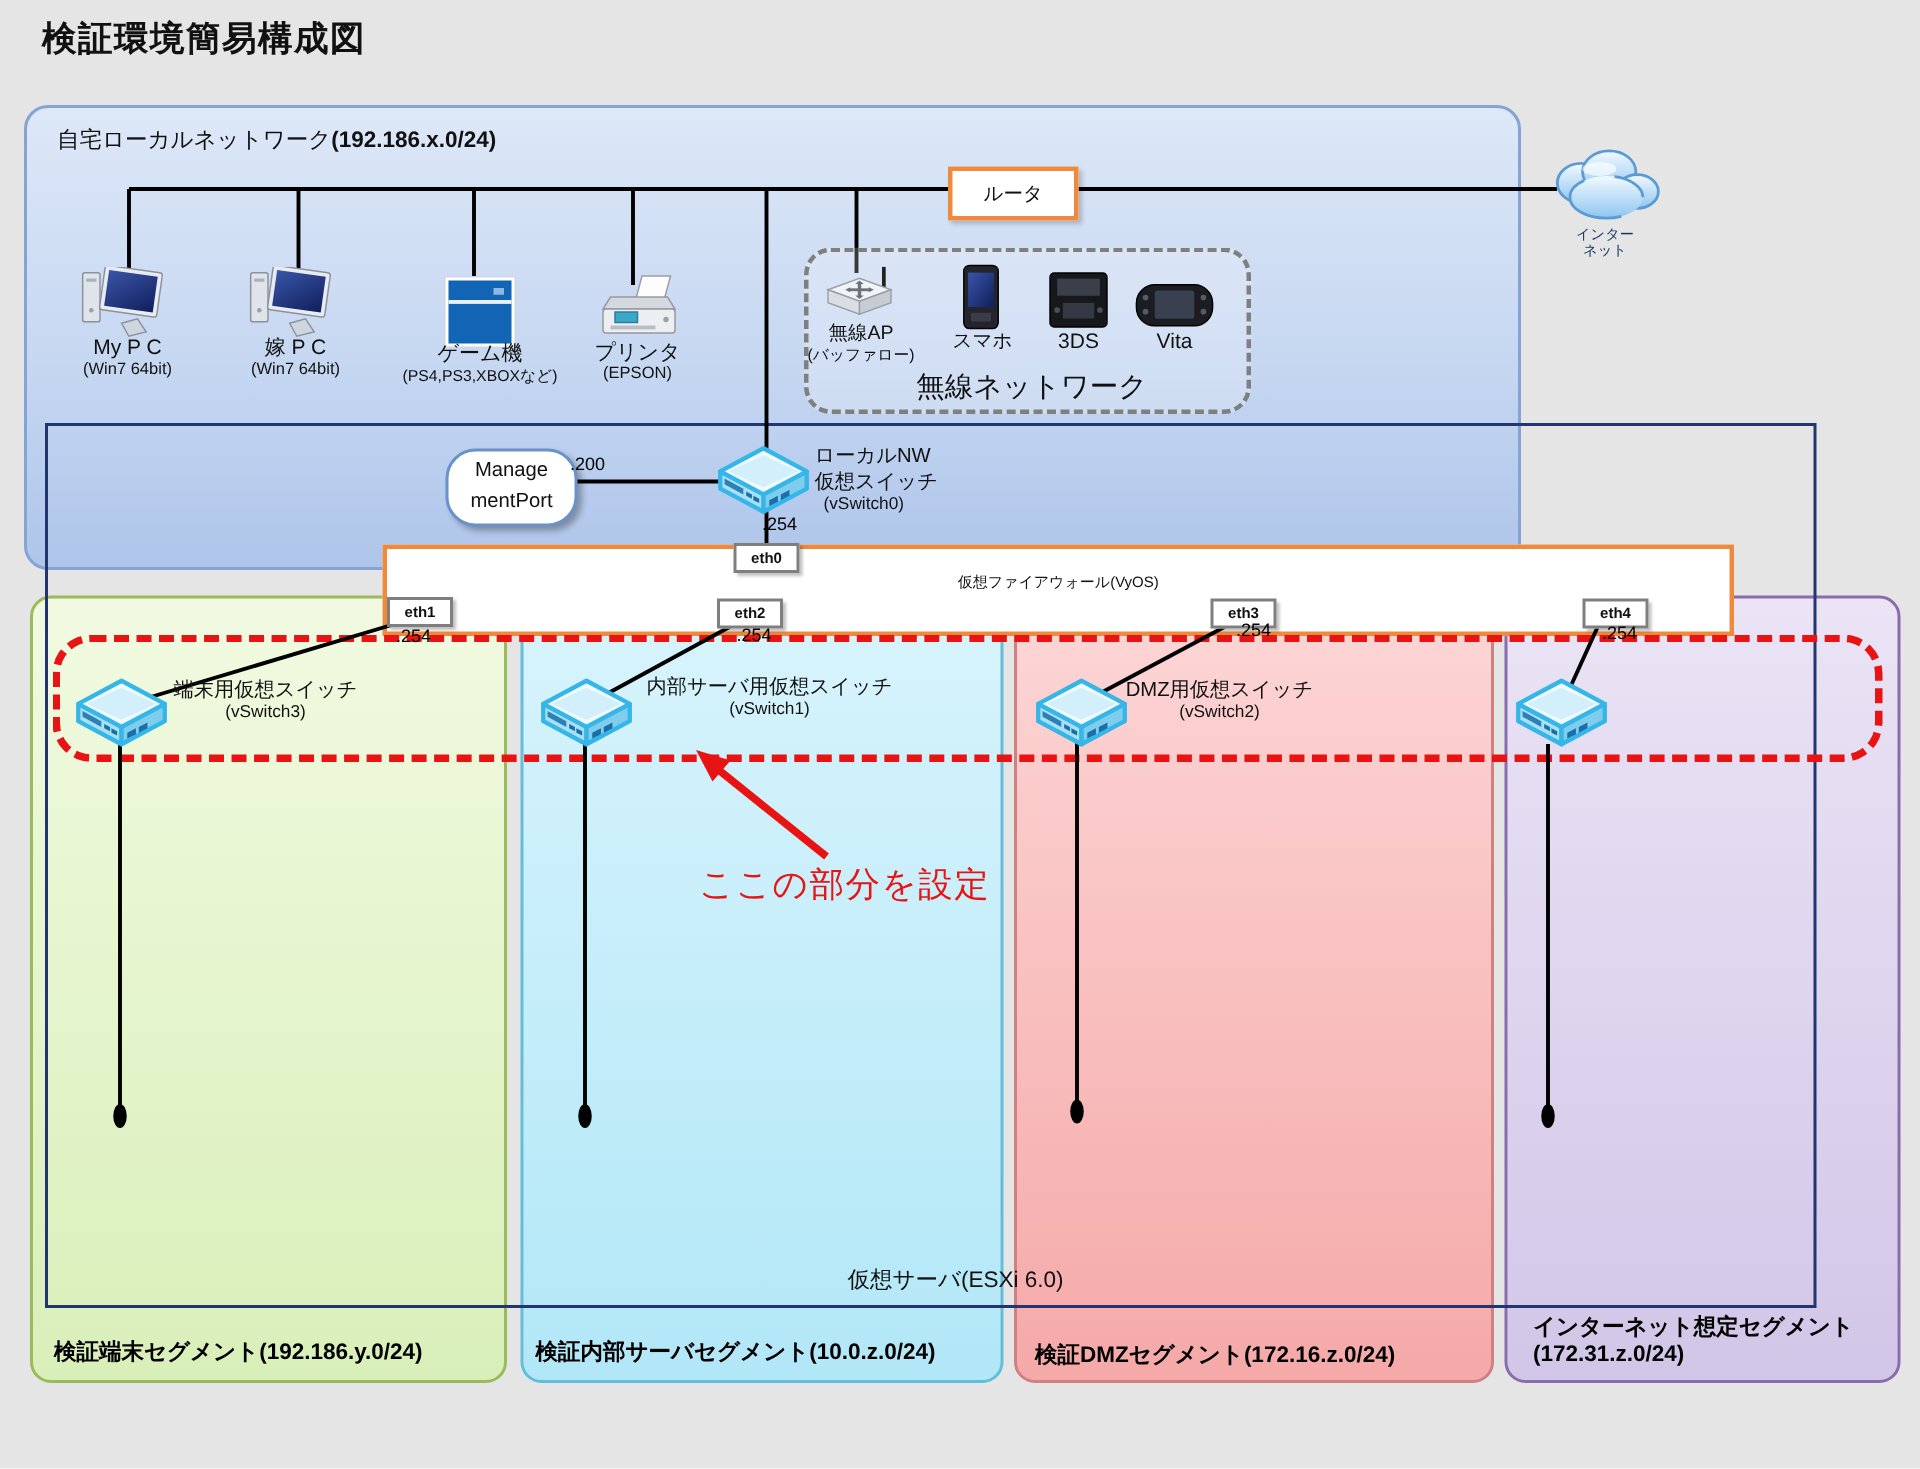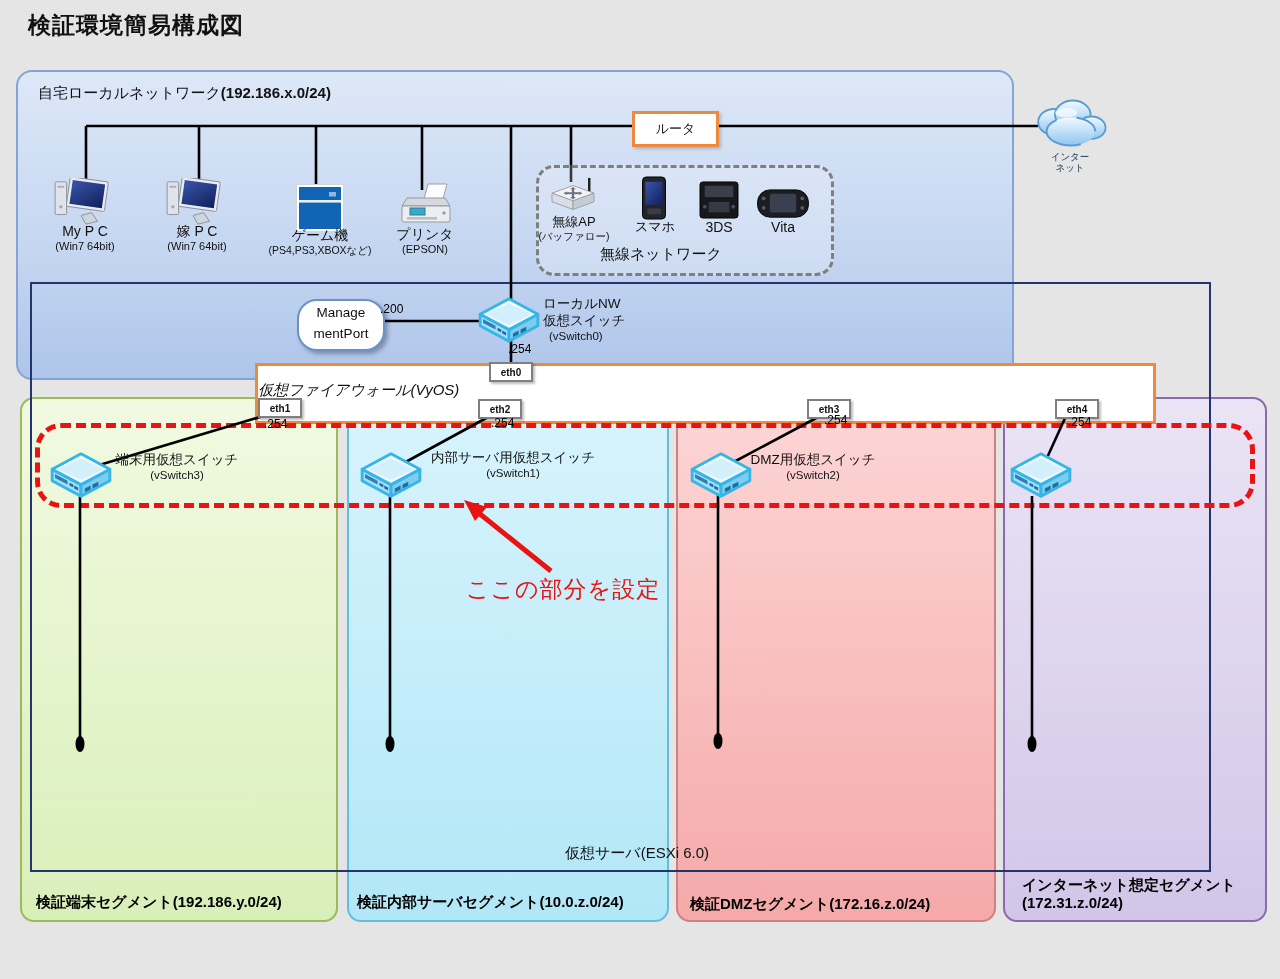--- a/index.html
+++ b/index.html
@@ -12,21 +12,21 @@
   .home-net{left:16px;top:70px;width:994px;height:306px;border:2px solid #85a3d3;border-radius:16px;
     background:linear-gradient(180deg,#dde8f8 0%,#c6d7f1 55%,#aec5ea 100%);}
   .seg{top:397px;height:521px;border-radius:14px;}
   .seg-green{left:20px;width:314px;border:2px solid #9bbb59;background:linear-gradient(180deg,#f1fae1,#d9efb9);}
   .seg-cyan{left:347px;width:318px;border:2px solid #62bedd;background:linear-gradient(180deg,#d8f4fc,#b2e7f7);}
   .seg-red{left:676px;width:316px;border:2px solid #cf8080;background:linear-gradient(180deg,#fdd6d6,#f5a9a9);}
   .seg-purple{left:1003px;width:260px;border:2px solid #8a6bae;background:linear-gradient(180deg,#eae4f5,#d2c6e8);}
   .seg-label{position:absolute;font-size:15px;font-weight:bold;color:#000;line-height:1.2;}
   .esxi-box{left:30px;top:282px;width:1177px;height:586px;border:2px solid #22356e;pointer-events:none;}
   .fw-box{left:255px;top:363px;width:895px;height:55px;background:#fff;border:3px solid #ef8a3c;}
-  .fw-label{position:absolute;width:100%;top:15px;text-align:left;font-size:15px;font-style:italic;}
+  .fw-label{position:absolute;width:100%;top:15px;text-align:center;font-size:10px;}
   .dashed-red{left:35px;top:423px;width:1210px;height:75px;border:5px dashed #e81313;border-radius:26px;}
   .wifi-group{left:536px;top:165px;width:292px;height:105px;border:3px dashed #7f7f7f;border-radius:18px;background:rgba(255,255,255,0.22);}
   .eth-tag{width:40px;height:16px;background:#fff;border:2px solid #7f7f7f;font-size:10px;font-weight:bold;
     display:flex;align-items:center;justify-content:center;box-shadow:2px 2px 2px rgba(0,0,0,.25);}
   .ip{font-size:12px;color:#000;}
   .mgmt-box{left:297px;top:299px;width:84px;height:46px;background:#fff;border:2px solid #6b91c9;border-radius:20px;
     box-shadow:3px 3px 4px rgba(0,0,0,.3);font-size:13.5px;text-align:center;line-height:1.55;padding-top:2px;}
   .router-box{left:632px;top:111px;width:81px;height:30px;background:#fff;border:3px solid #ef8a3c;
     font-size:13px;display:flex;align-items:center;justify-content:center;box-shadow:2px 2px 3px rgba(0,0,0,.2);}
   .dev-label{font-size:14px;text-align:center;line-height:1.1;}
@@ -229,21 +229,21 @@
       <rect x="1" y="2" width="54" height="29" rx="13" fill="#1c1d22" stroke="#000"></rect>
       <rect x="14" y="6" width="28" height="20" rx="2" fill="#394050"></rect>
       <circle cx="7.5" cy="11" r="2" fill="#565c66"></circle>
         <circle cx="7.5" cy="21" r="2" fill="#565c66"></circle>
       <circle cx="48.5" cy="11" r="2" fill="#565c66"></circle>
         <circle cx="48.5" cy="21" r="2" fill="#565c66"></circle>
     </svg>
   </div>
   <div class="abs dev-label" style="left:752px;top:220px;width:62px;font-size:14px;">Vita</div>
 
-  <div class="abs" style="left:600px;top:245px;width:165px;text-align:left;font-size:15px;">無線ネットワーク</div>
+  <div class="abs" style="left:600px;top:245px;width:165px;text-align:right;font-size:19px;">無線ネットワーク</div>
 
   <div class="abs mgmt-box">
     <div>Manage</div>
     <div>mentPort</div>
   </div>
   <div class="abs ip" style="left:380px;top:302px;">.200</div>
 
   <div class="abs vswitch-icon" style="left:478px;top:295px;width:62px;height:50px;">
       <svg viewBox="0 0 64 52" width="100%" height="100%">
         <polygon points="2,20 32,36 32,48 2,32" fill="#a8e0f5" stroke="#36b6e8" stroke-width="3" stroke-linejoin="round"></polygon>

